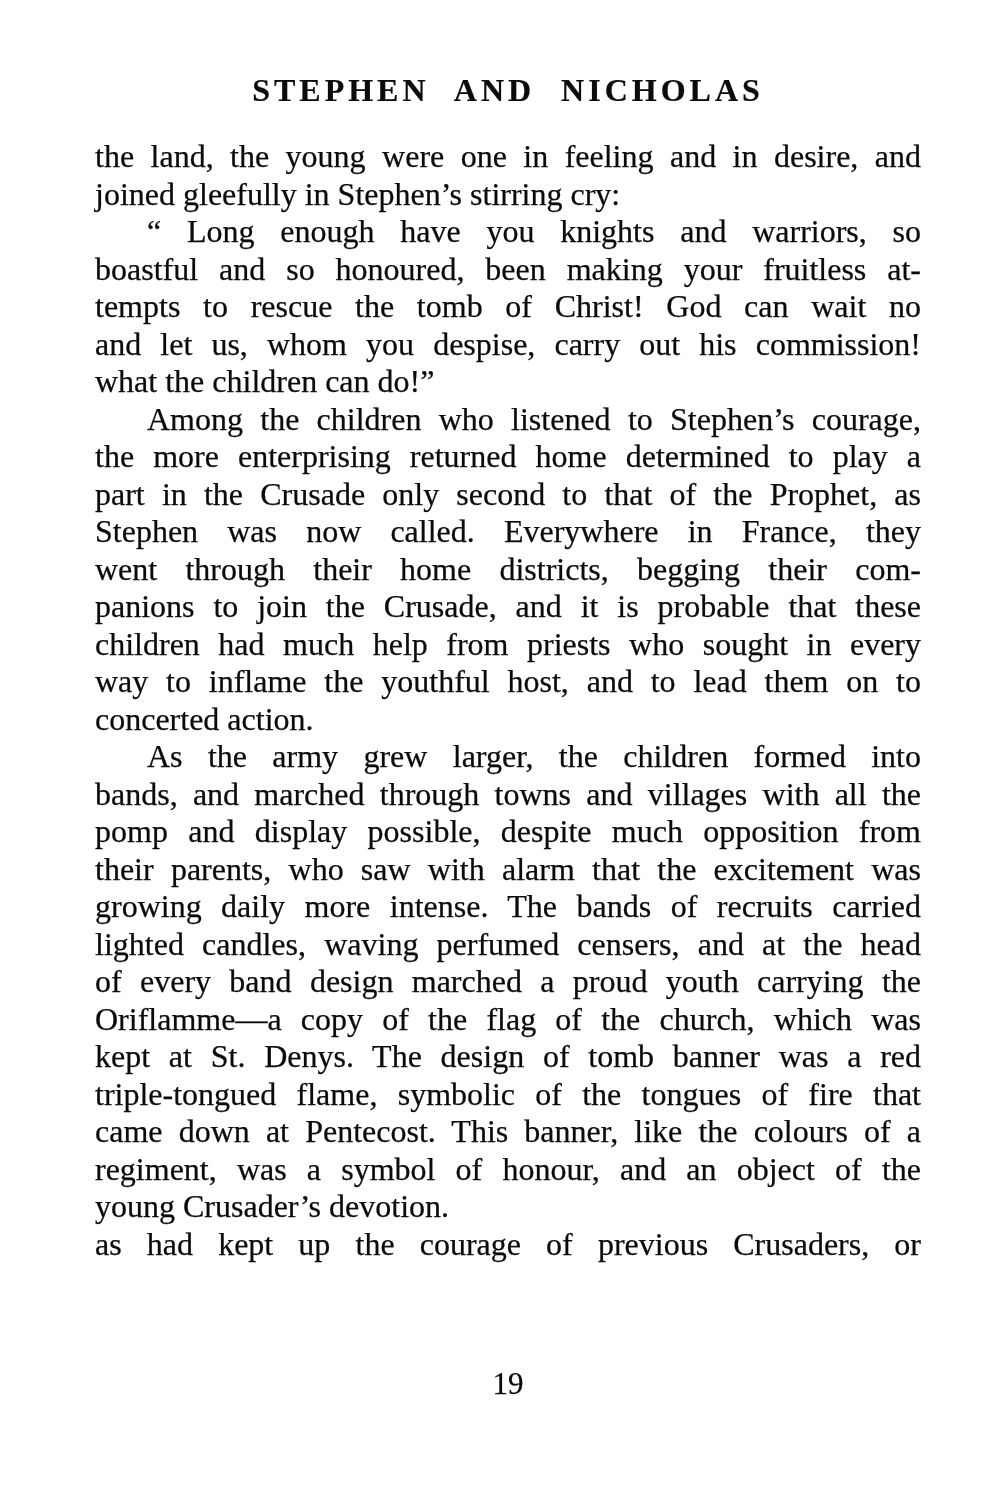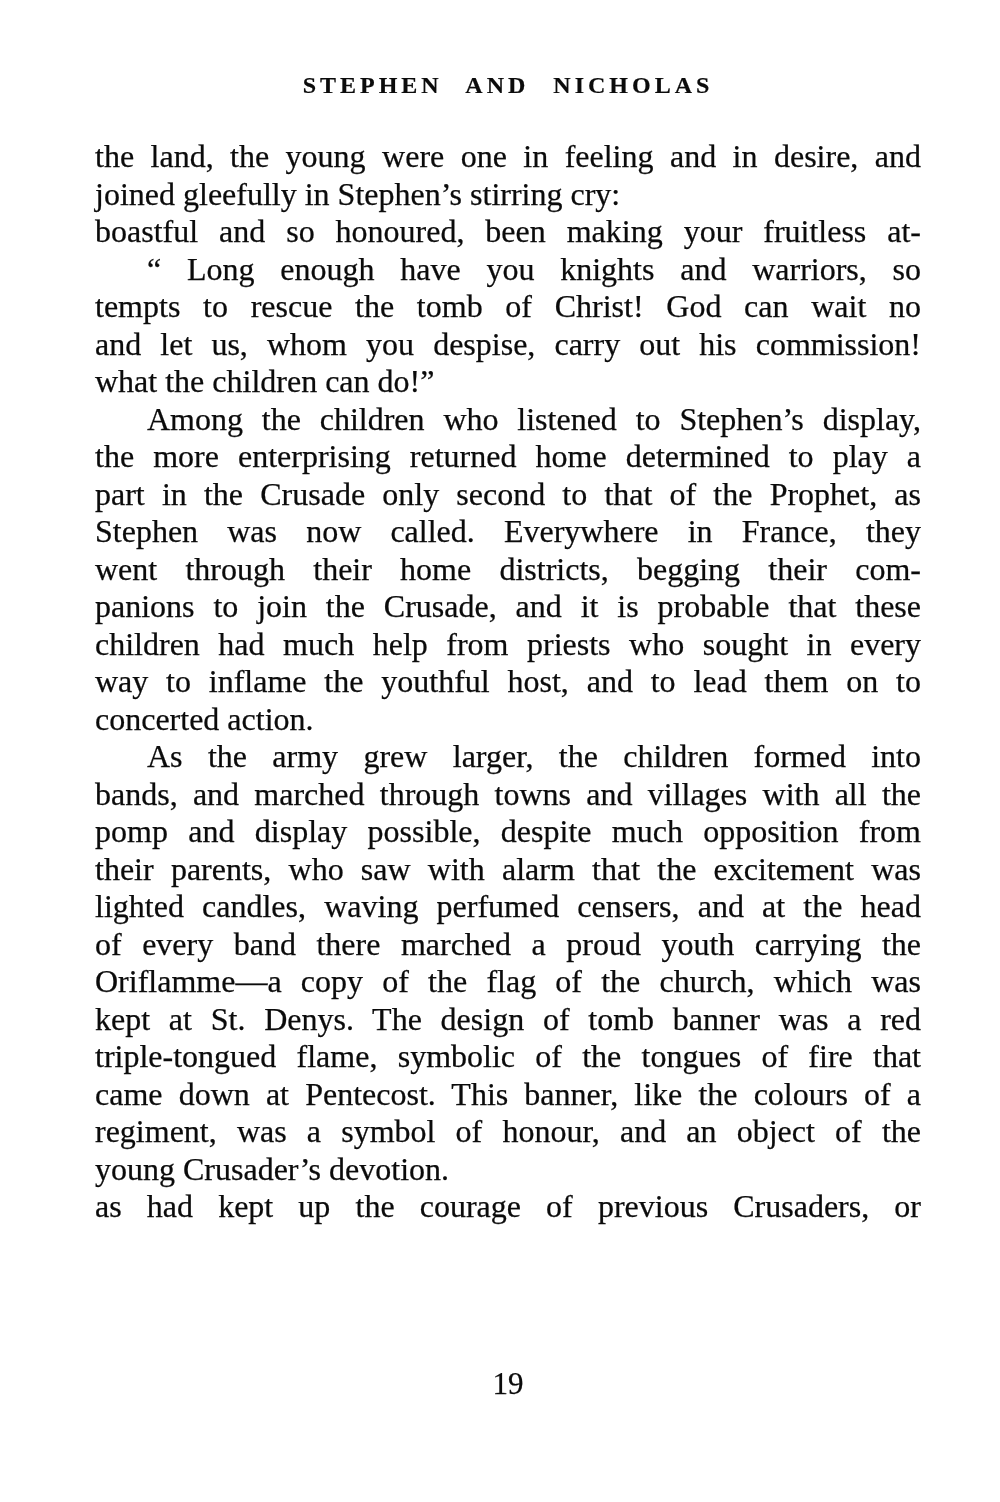--- a/index.html
+++ b/index.html
@@ -17,21 +17,21 @@
     inset: 0;
     background: #ffffff;
   }
   .title {
     position: absolute;
     top: 72px;
     left: 95px;
     width: 826px;
     margin: 0;
     text-align: center;
-    font-size: 24px;
+    font-size: 32px;
     font-weight: bold;
     letter-spacing: 4px;
     word-spacing: 14px;
     -webkit-text-stroke: 0.2px currentColor;
   }
   .body-text {
     position: absolute;
     top: 138px;
     left: 95px;
     width: 826px;
@@ -61,44 +61,45 @@
 
 <div class="page">
   <h1 class="title">STEPHEN AND NICHOLAS</h1>
 
   <div class="body-text">
       <div class="paragraph">
         <div class="line">the land, the young were one in feeling and in desire, and</div>
         <div class="line last">joined gleefully in Stephen’s stirring cry:</div>
       </div>
       <div class="paragraph">
+        <div class="line indent">“ Long enough have you knights and warriors, so</div>
         <div class="line">boastful and so honoured, been making your fruitless at-</div>
-        <div class="line indent">“ Long enough have you knights and warriors, so</div>
         <div class="line">tempts to rescue the tomb of Christ! God can wait no</div>
         <div class="line">and let us, whom you despise, carry out his commission!</div>
         <div class="line last">what the children can do!”</div>
       </div>
       <div class="paragraph">
-        <div class="line indent">Among the children who listened to Stephen’s display,</div>
+        <div class="line indent">Among the children who listened to Stephen’s courage,</div>
         <div class="line">the more enterprising returned home determined to play a</div>
         <div class="line">part in the Crusade only second to that of the Prophet, as</div>
         <div class="line">Stephen was now called. Everywhere in France, they</div>
         <div class="line">went through their home districts, begging their com-</div>
         <div class="line">panions to join the Crusade, and it is probable that these</div>
         <div class="line">children had much help from priests who sought in every</div>
         <div class="line">way to inflame the youthful host, and to lead them on to</div>
         <div class="line last">concerted action.</div>
       </div>
       <div class="paragraph">
         <div class="line indent">As the army grew larger, the children formed into</div>
         <div class="line">bands, and marched through towns and villages with all the</div>
         <div class="line">pomp and display possible, despite much opposition from</div>
         <div class="line">their parents, who saw with alarm that the excitement was</div>
+        <div class="line">growing daily more intense. The bands of recruits carried</div>
         <div class="line">lighted candles, waving perfumed censers, and at the head</div>
-        <div class="line">of every band there marched a proud youth carrying the</div>
+        <div class="line">of every band design marched a proud youth carrying the</div>
         <div class="line">Oriflamme—a copy of the flag of the church, which was</div>
         <div class="line">kept at St. Denys. The design of tomb banner was a red</div>
         <div class="line">triple-tongued flame, symbolic of the tongues of fire that</div>
         <div class="line">came down at Pentecost. This banner, like the colours of a</div>
         <div class="line">regiment, was a symbol of honour, and an object of the</div>
         <div class="line last">young Crusader’s devotion.</div>
       </div>
       <div class="paragraph">
         <div class="line">as had kept up the courage of previous Crusaders, or</div>
       </div>

